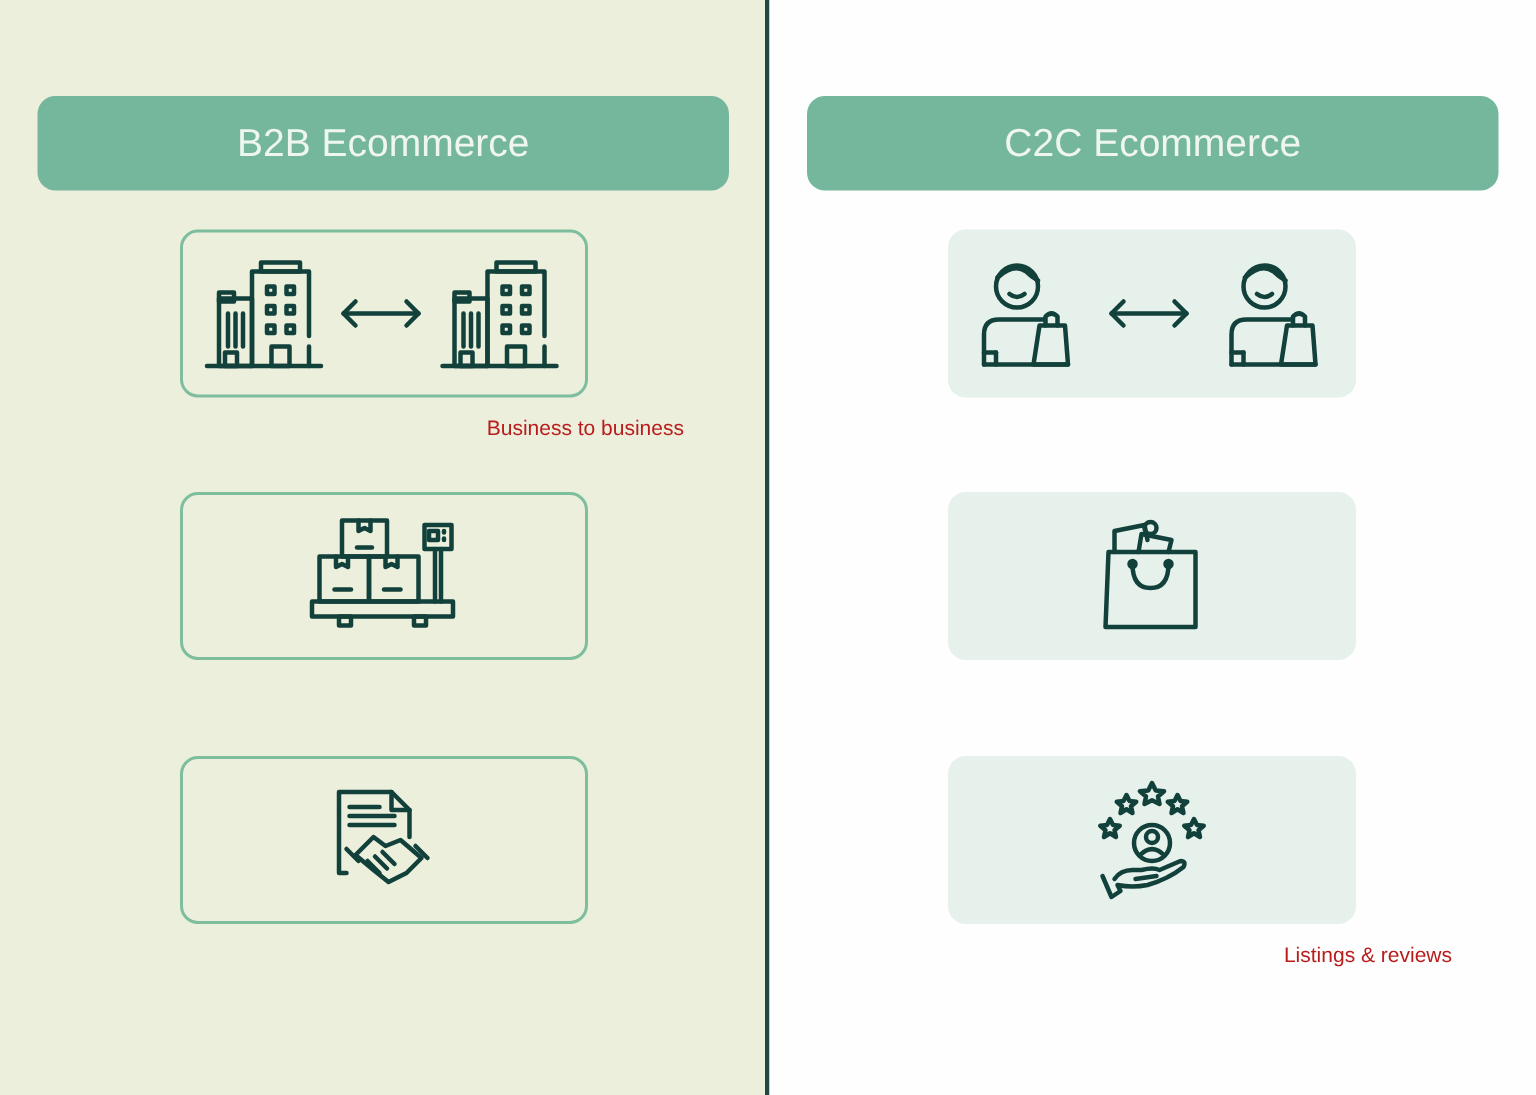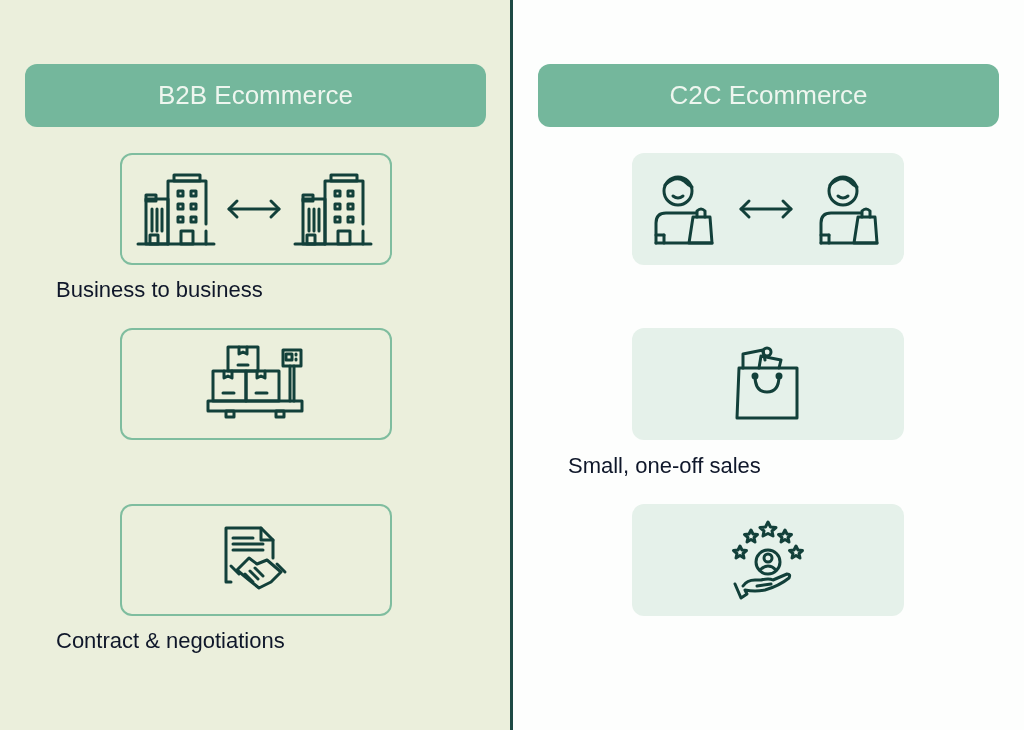--- a/index.html
+++ b/index.html
@@ -9,21 +9,21 @@
   .right { left:513px; width:549px; background:#fdfefd; }
   .divider { position:absolute; left:510px; top:0; width:3px; height:730px; background:#1e4a44; }
   .header { position:absolute; top:64px; height:63px; width:461px; background:#74b79c; border-radius:12px;
             color:#eef6ef; font-size:26px; display:flex; align-items:center; justify-content:center; }
   .left .header { left:25px; }
   .right .header { left:25px; }
   .card { position:absolute; width:272px; height:112px; border-radius:12px; box-sizing:border-box;
           display:flex; align-items:center; justify-content:center; }
   .left .card { left:120px; border:2px solid #7fbd9f; }
   .right .card { left:119px; background:#e5f1ea; }
-  .label { position:absolute; width:400px; text-align:left; font-size:22px; color:#0f172a; }
+  .label { position:absolute; width:400px; text-align:right; font-size:14px; color:#b91c1c; }
   .left .label { left:56px; }
   .right .label { left:55px; }
   svg { stroke:#12403a; fill:none; stroke-width:3; stroke-linecap:round; stroke-linejoin:round; }
 </style>
 </head>
 <body>
 
 <div class="panel left">
   <div class="header">B2B Ecommerce</div>
 
@@ -107,21 +107,20 @@
         <line x1="10" y1="20" x2="40" y2="20"></line>
         <line x1="10" y1="26" x2="40" y2="26"></line>
       <path d="M14,46 L26,34 L34,40 L44,36 L58,48 L48,58 L36,64 L26,56 Z"></path>
       <line x1="22" y1="50" x2="30" y2="58"></line>
         <line x1="27" y1="47" x2="35" y2="55"></line>
         <line x1="32" y1="44" x2="40" y2="52"></line>
       <line x1="8" y1="42" x2="16" y2="50"></line>
         <line x1="54" y1="40" x2="62" y2="48"></line>
     </svg>
   </div>
-  <div class="label" style="top:628px">Contract &amp; negotiations</div>
 </div>
 
 <div class="divider"></div>
 
 <div class="panel right">
   <div class="header">C2C Ecommerce</div>
 
   <div class="card" style="top:153px">
     <svg width="240" height="80" viewBox="0 0 240 80">
       <g>
@@ -158,29 +157,29 @@
     <svg width="70" height="76" viewBox="0 0 70 76">
       <path d="M6,22 L64,22 L64,72 L4,72 Z"></path>
       <path d="M10,22 L10,8 L30,4 L32,14"></path>
       <path d="M26,22 L28,10 L48,14 L46,22"></path>
       <circle cx="34" cy="6" r="4"></circle>
       <path d="M22,30 Q22,46 34,46 Q46,46 46,30"></path>
       <circle cx="22" cy="30" r="2" fill="#12403a"></circle>
         <circle cx="46" cy="30" r="2" fill="#12403a"></circle>
     </svg>
   </div>
-  <div class="label" style="top:453px">Small, one-off sales</div>
 
   <div class="card" style="top:504px">
     <svg width="74" height="80" viewBox="0 0 74 80">
       <circle cx="37" cy="42" r="12"></circle>
       <circle cx="37" cy="38" r="4"></circle>
       <path d="M29,50 Q37,42 45,50"></path>
       <polygon points="37,2 39.5,7 45,7.5 41,11 42,16 37,13.5 32,16 33,11 29,7.5 34.5,7"></polygon>
       <polygon points="20,10 22,14 26.5,14.5 23,17.5 24,22 20,19.5 16,22 17,17.5 13.5,14.5 18,14"></polygon>
       <polygon points="54,10 56,14 60.5,14.5 57,17.5 58,22 54,19.5 50,22 51,17.5 47.5,14.5 52,14"></polygon>
       <polygon points="9,26 11,30 15.5,30.5 12,33.5 13,38 9,35.5 5,38 6,33.5 2.5,30.5 7,30"></polygon>
       <polygon points="65,26 67,30 71.5,30.5 68,33.5 69,38 65,35.5 61,38 62,33.5 58.5,30.5 63,30"></polygon>
       <path d="M4,64 L10,78 L16,74 L14,70 Q24,72 34,70 Q48,66 58,58 Q60,54 56,54 L42,60 Q38,58 30,60 L24,60 Q16,60 12,66"></path>
       <line x1="26" y1="66" x2="40" y2="64"></line>
     </svg>
   </div>
+  <div class="label" style="top:628px">Listings &amp; reviews</div>
 </div>
 
 </body></html>

